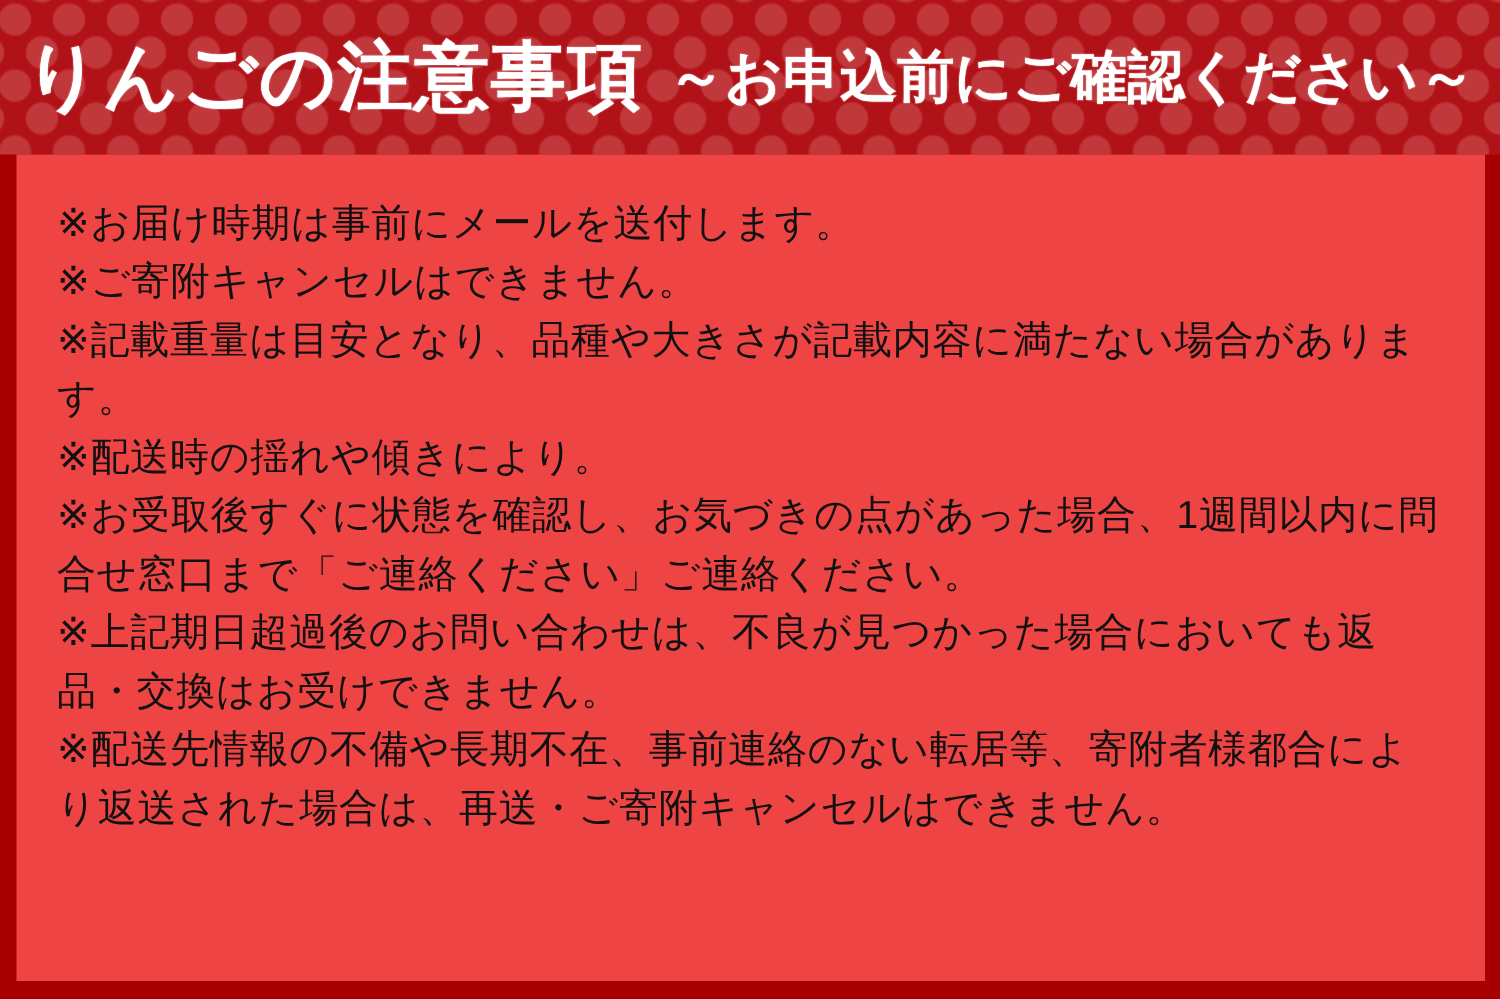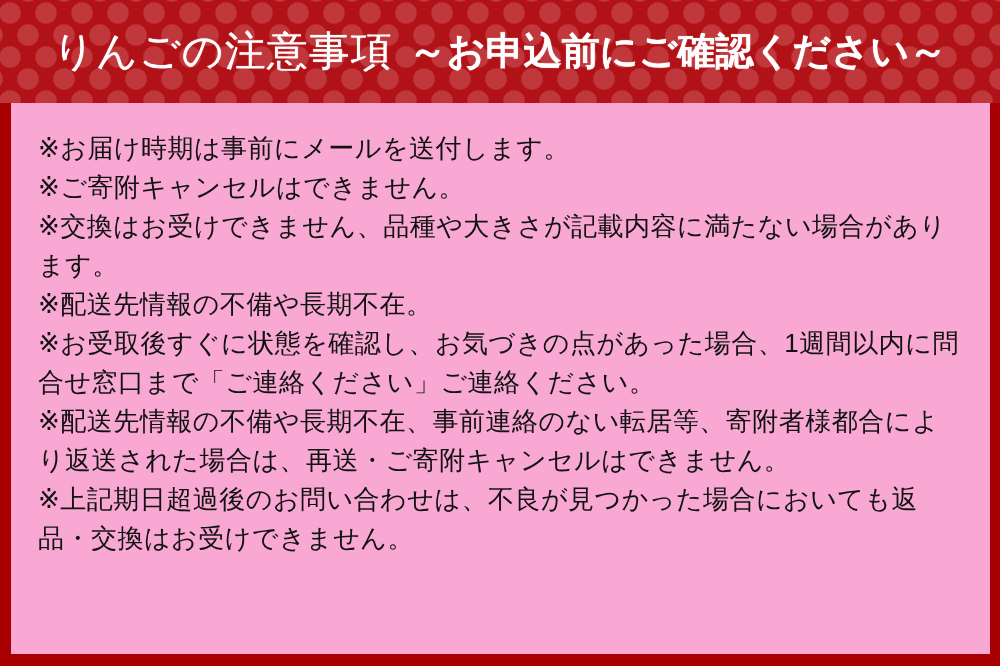--- a/index.html
+++ b/index.html
@@ -28,40 +28,40 @@
     background-size: 36px 44px;
     background-position: 10px 13px, 28px 35px;
     display: flex;
     align-items: center;
     justify-content: center;
     gap: 16px;
     white-space: nowrap;
   }
   .banner .title-main {
     color: #ffffff;
-    font-size: 41px;
-    font-weight: 400;
+    font-size: 50px;
+    font-weight: 700;
     letter-spacing: 1px;
     text-shadow: 0 0 1px #fff;
   }
   .banner .title-sub {
     color: #ffffff;
     font-size: 38px;
     font-weight: 800;
     letter-spacing: 0px;
     text-shadow: 0 0 1px #fff;
   }
   
   .panel {
     position: absolute;
     top: 103px;
     left: 11px;
     width: 979px;
     height: 551px;
-    background: #f9a8d4;
+    background: #ef4444;
     box-sizing: border-box;
     padding: 26px 28px 0 27px;
   }
   .panel p.note {
     margin: 0;
     color: #111111;
     font-size: 26px;
     line-height: 39px;
     letter-spacing: 0.5px;
     text-align: left;
@@ -75,20 +75,20 @@
 <div class="canvas">
 
   <div class="banner">
     <span class="title-main">りんごの注意事項</span>
     <span class="title-sub">～お申込前にご確認ください～</span>
   </div>
 
   <div class="panel">
     <p class="note">※お届け時期は事前にメールを送付します。</p>
     <p class="note">※ご寄附キャンセルはできません。</p>
-    <p class="note">※交換はお受けできません、品種や大きさが記載内容に満たない場合があります。</p>
-    <p class="note">※配送先情報の不備や長期不在。</p>
+    <p class="note">※記載重量は目安となり、品種や大きさが記載内容に満たない場合があります。</p>
+    <p class="note">※配送時の揺れや傾きにより。</p>
     <p class="note">※お受取後すぐに状態を確認し、お気づきの点があった場合、1週間以内に問合せ窓口まで「ご連絡ください」ご連絡ください。</p>
+    <p class="note">※上記期日超過後のお問い合わせは、不良が見つかった場合においても返品・交換はお受けできません。</p>
     <p class="note">※配送先情報の不備や長期不在、事前連絡のない転居等、寄附者様都合により返送された場合は、再送・ご寄附キャンセルはできません。</p>
-    <p class="note">※上記期日超過後のお問い合わせは、不良が見つかった場合においても返品・交換はお受けできません。</p>
   </div>
 
 </div>
 
 </body></html>

